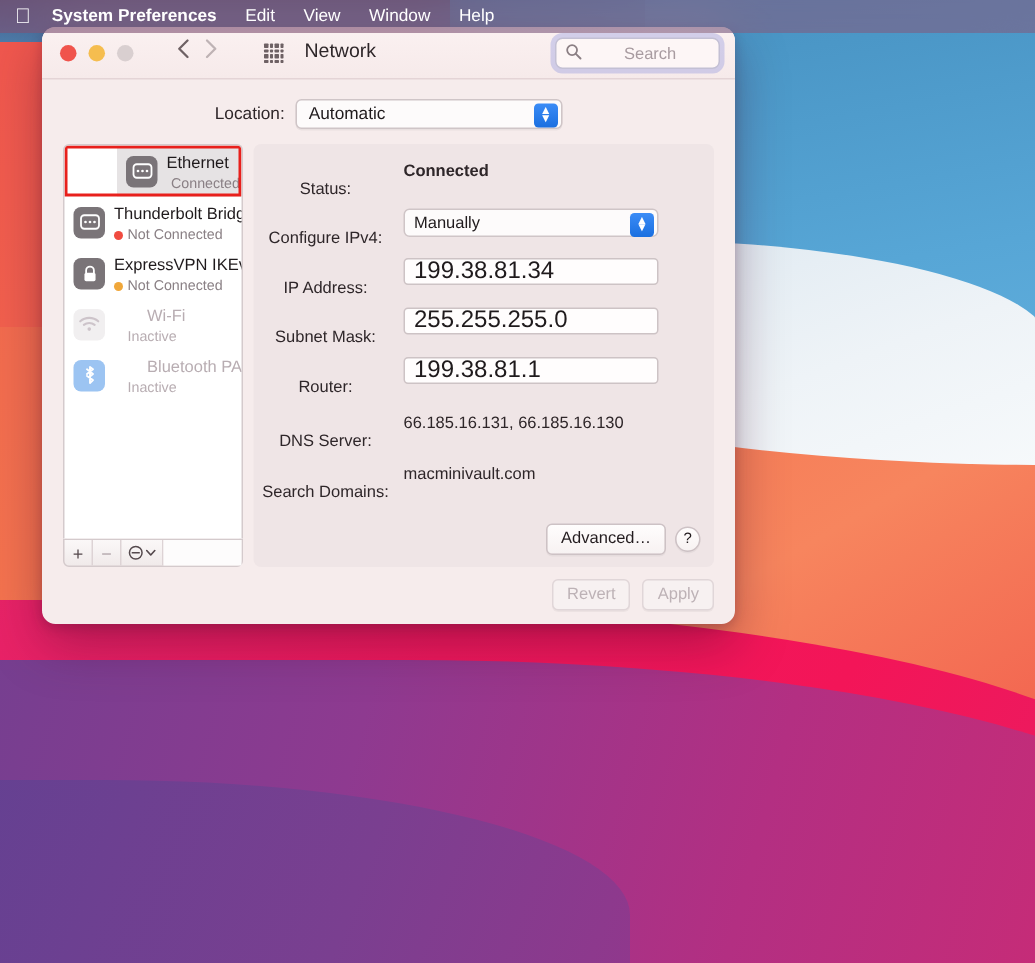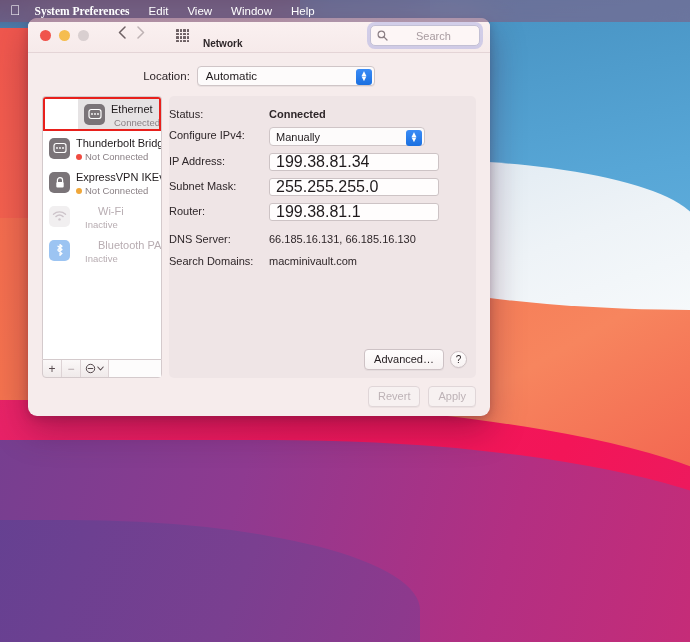--- a/index.html
+++ b/index.html
@@ -67,21 +67,21 @@
   #menubar {
     position:absolute; left:0; top:0; width:690px; height:22px;
     background:rgba(150,70,100,0.42);
     backdrop-filter:blur(18px);
     display:flex; align-items:center;
     color:#ffffff; font-size:11.5px;
     padding-left:10px; z-index:50;
   }
   #menubar .apple { font-size:14px; margin-right:14px; line-height:1; position:relative; top:-1px; }
   #menubar .mi { margin-right:19px; white-space:nowrap; }
-  #menubar .mi.bold { font-weight:bold;font-family:Liberation Serif, serif; }
+  #menubar .mi.bold { font-weight:bold; }
 
   
   #prefwin {
     position:absolute; left:28px; top:18px; width:462px; height:398px;
     background:#f6ecec;
     border-radius:9px;
     box-shadow:0 14px 34px rgba(60,10,40,0.35), 0 2px 8px rgba(60,10,40,0.22);
     overflow:hidden; z-index:40;
   }
 
@@ -95,21 +95,21 @@
   .light { width:11px; height:11px; border-radius:50%; }
   .light.red { background:#f0544c; }
   .light.yellow { background:#f5bd4f; }
   .light.gray { background:#d9cfd0; }
   .navbtns { position:absolute; left:90px; top:8px; display:flex; gap:11px; color:#6e6164; }
   .navbtns svg { display:block; }
   .navbtns .fwd { opacity:0.42; }
   #grid-icon { position:absolute; left:148px; top:11px; width:13px; height:13px;
     display:grid; grid-template-columns:repeat(4,1fr); grid-template-rows:repeat(4,1fr); gap:1px; }
   #grid-icon i { background:#6e6164; border-radius:0.5px; display:block; }
-  #win-title { position:absolute; left:175px; top:20px; font-size:10px; font-weight:bold; color:#2e2629; }
+  #win-title { position:absolute; left:175px; top:8px; font-size:13px; font-weight:normal; color:#2e2629; }
   #searchwrap {
     position:absolute; right:10px; top:7px; width:110px; height:21px;
     border-radius:5px; background:#fdf6f6;
     border:1px solid #c3c0d4;
     box-shadow:0 0 0 3px rgba(120,130,220,0.30);
     display:flex; align-items:center; padding:0 6px;
   }
   #searchwrap svg { flex:0 0 auto; margin-right:4px; }
   #search-input {
     border:none; outline:none; background:transparent;
@@ -185,37 +185,37 @@
   .tb-btn.wide { width:28px; gap:1px; }
   .tb-filler { flex:1; background:#fdfcfc; }
 
   
   #detail {
     flex:1; margin-left:7px;
     background:#efe5e6; border-radius:5px;
     position:relative; padding:10px 12px 0 0;
   }
   .row { display:flex; align-items:flex-start; margin-bottom:7px; }
-  .rlabel { width:100px; text-align:left; font-size:11px; color:#2e2629;
-    padding-right:4px; padding-top:2px; flex:0 0 auto; }
+  .rlabel { width:100px; text-align:center; font-size:11px; color:#2e2629;
+    padding-right:4px; padding-top:2px; flex:0 0 auto;margin-top:12px; }
   .rvalue { font-size:11px; color:#2e2629; padding-top:2px; }
   .rvalue.bold { font-weight:bold; }
   #status-desc {
     font-size:10px; color:#4a4044; line-height:1.45;
     margin:2px 0 11px 107px; max-width:180px;
   }
   .field {
     height:18px; width:170px; background:#fffdfd;
     border:1px solid #cdc3c5; border-radius:3px;
     font-size:16px; color:#1f1a1c; padding:0 0 0 6px;
     display:flex; align-items:center;
     font-family:"Liberation Sans", sans-serif; outline:none;
   }
   .popup {
-    height:19px; width:156px; background:#fdfbfb;
+    height:19px; width:170px; background:#fdfbfb;
     border:1px solid #cfc5c7; border-radius:4px;
     font-size:11px; color:#1f1a1c; padding-left:6px;
     display:flex; align-items:center; position:relative;
   }
   #detail-bottom { position:absolute; right:9px; bottom:8px; display:flex; align-items:center; gap:6px; }
   .btn {
     background:linear-gradient(to bottom,#fffdfd,#f7f2f2);
     border:1px solid #cdc2c5; border-radius:4px;
     font-size:11px; color:#231c1f; padding:3px 9px 4px;
     box-shadow:0 1px 0 rgba(0,0,0,0.04);

